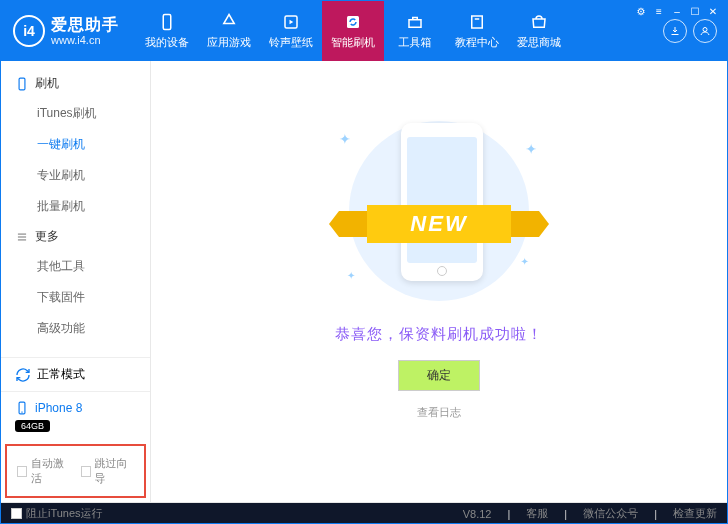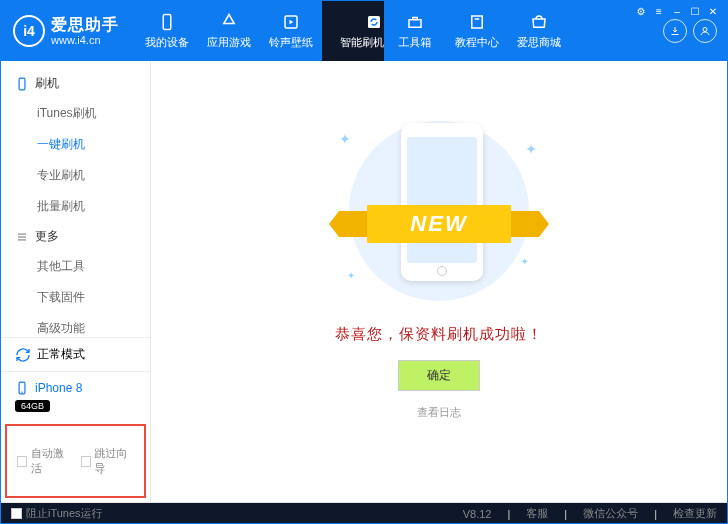--- a/index.html
+++ b/index.html
@@ -7,21 +7,21 @@
 
 .header { background: #0e7bf0; height: 60px; display: flex; align-items: center; color: #fff; }
 .logo-area { display: flex; align-items: center; padding: 0 12px; min-width: 135px; }
 .logo-circle { width: 32px; height: 32px; border: 2px solid #fff; border-radius: 50%; display: flex; align-items: center; justify-content: center; font-weight: bold; font-size: 14px; margin-right: 6px; }
 .logo-text { display: flex; flex-direction: column; line-height: 1.1; }
 .logo-title { font-size: 16px; font-weight: bold; letter-spacing: 1px; }
 .logo-url { font-size: 11px; opacity: 0.9; }
 
 .nav { display: flex; height: 100%; }
 .nav-item { width: 62px; display: flex; flex-direction: column; align-items: center; justify-content: center; cursor: pointer; font-size: 11px; gap: 3px; }
-.nav-item.active { background: #0f172a; align-items: flex-end; }
+.nav-item.active { background: #be185d; }
 .nav-icon { width: 20px; height: 20px; display: flex; align-items: center; justify-content: center; }
 .nav-icon svg { width: 18px; height: 18px; fill: #fff; stroke: #fff; }
 
 .header-right { margin-left: auto; display: flex; align-items: center; padding-right: 10px; gap: 6px; }
 .win-btns { display: flex; gap: 4px; position: absolute; top: 4px; right: 8px; }
 .win-btn { width: 14px; height: 14px; display: flex; align-items: center; justify-content: center; cursor: pointer; color: #fff; font-size: 10px; }
 .circle-btn { width: 24px; height: 24px; border: 1.5px solid rgba(255,255,255,0.8); border-radius: 50%; display: flex; align-items: center; justify-content: center; cursor: pointer; }
 .circle-btn svg { width: 12px; height: 12px; fill: none; stroke: #fff; stroke-width: 2; }
 
 .body-area { display: flex; height: 441px; }
@@ -32,38 +32,38 @@
 .sb-item.active { color: #0e7bf0; }
 
 .sb-footer { border-top: 1px solid #eee; }
 .mode-row { display: flex; align-items: center; gap: 6px; padding: 8px 14px; border-top: 1px solid #eee; }
 .mode-row:first-child { border-top: none; }
 .spin-icon { width: 16px; height: 16px; }
 .badge { background: #000000; color: #fff; font-size: 9px; padding: 1px 6px; border-radius: 3px; display: inline-block; }
 .phone-icon-sm { width: 14px; height: 16px; }
 .device-name { color: #0e7bf0; font-size: 12px; }
 
-.checks-row { padding: 20px 10px; border: 2px solid #e74c3c; margin: 4px; display: flex; gap: 10px; font-size: 11px; color: #888; }
+.checks-row { padding: 10px 10px; border: 2px solid #e74c3c; margin: 4px; display: flex; gap: 10px; font-size: 11px; color: #888; }
 .chk { display: flex; align-items: center; gap: 4px; cursor: pointer; }
 .chk-box { width: 11px; height: 11px; border: 1px solid #ccc; background: #fff; }
 
 .main { flex: 1; display: flex; flex-direction: column; align-items: center; position: relative; }
 .illus { margin-top: 50px; width: 220px; height: 200px; position: relative; }
 .bg-circle { position: absolute; width: 180px; height: 180px; background: #e9f3ff; border-radius: 50%; left: 20px; top: 10px; }
 .spark { position: absolute; color: #9ed3ff; font-size: 14px; }
 .phone { position: absolute; left: 72px; top: 12px; width: 82px; height: 158px; background: #fff; border-radius: 10px; box-shadow: 0 2px 6px rgba(0,0,0,0.12); }
 .phone-screen { position: absolute; top: 14px; left: 6px; right: 6px; bottom: 18px; background: #e0efff; border-radius: 3px; }
 .phone-btn { position: absolute; bottom: 5px; left: 50%; transform: translateX(-50%); width: 10px; height: 10px; border: 1px solid #ccc; border-radius: 50%; }
 .ribbon-wrap { position: absolute; top: 88px; left: 10px; right: 10px; height: 52px; }
 .ribbon-back { position: absolute; left: 0; right: 0; top: 12px; height: 26px; background: #f2b300; }
 .ribbon-back::before, .ribbon-back::after { content: ""; position: absolute; top: 0; border-top: 13px solid transparent; border-bottom: 13px solid transparent; }
 .ribbon-back::before { left: -10px; border-right: 10px solid #f2b300; }
 .ribbon-back::after { right: -10px; border-left: 10px solid #f2b300; }
 .ribbon-front { position: absolute; left: 28px; right: 28px; top: 6px; height: 38px; background: #ffcb0f; display: flex; align-items: center; justify-content: center; font-weight: 900; font-size: 22px; color: #fff; letter-spacing: 2px; font-style: italic; }
-.success-text { margin-top: 14px; font-size: 15px; color: #b91c1c; letter-spacing: 1px; }
+.success-text { margin-top: 14px; font-size: 15px; color: #8b5cf6; letter-spacing: 1px; }
 .confirm-btn { margin-top: 16px; border: 1px solid #ccc; background: #bef264; padding: 6px 28px; font-size: 12px; cursor: pointer; color: #333; }
 .log-link { margin-top: 14px; font-size: 11px; color: #999; cursor: pointer; }
 
 .statusbar { height: 22px; background: #0f172a; border-top: 1px solid #e6e6e6; display: flex; align-items: center; font-size: 11px; color: #888; padding: 0 10px; gap: 6px; }
 .statusbar .right { margin-left: auto; display: flex; gap: 16px; align-items: center; }
 .sep { color: #ccc; }
 </style>
 </head>
 <body>
 

